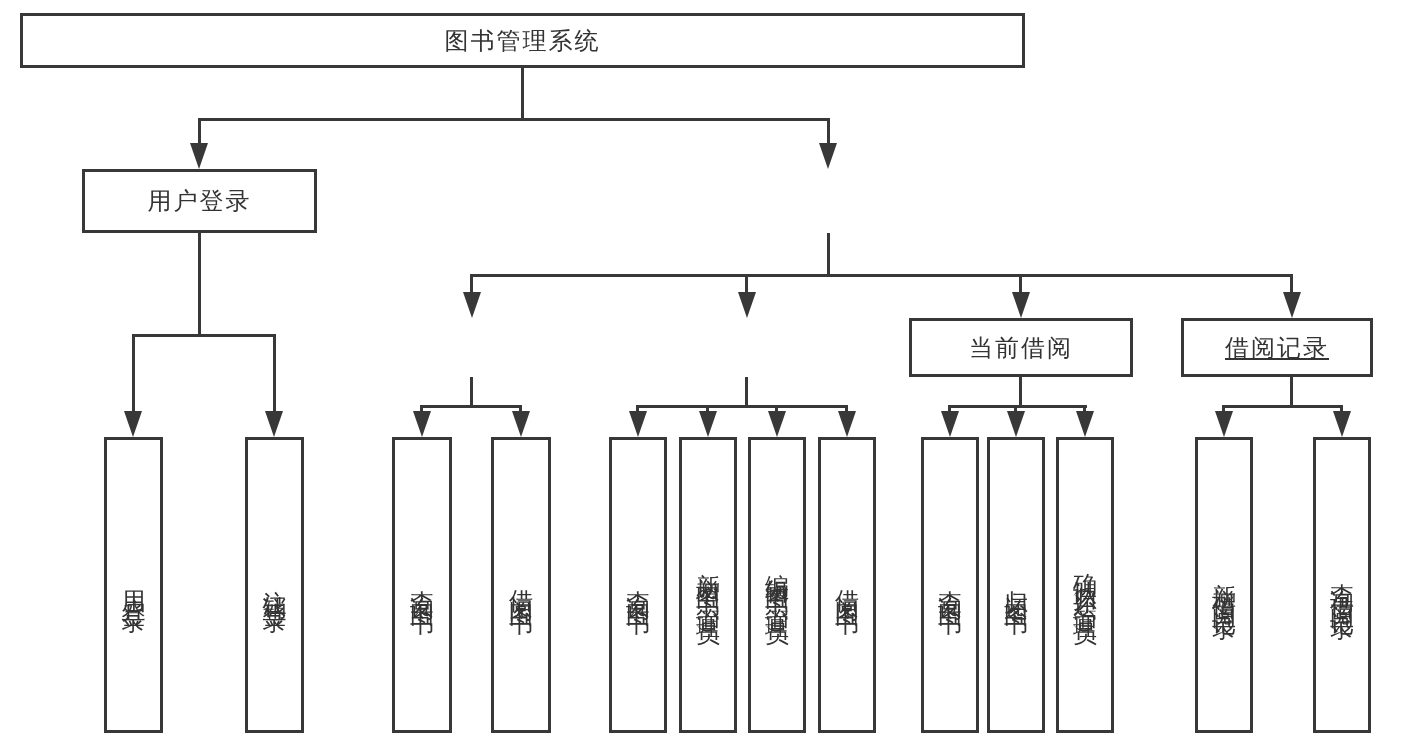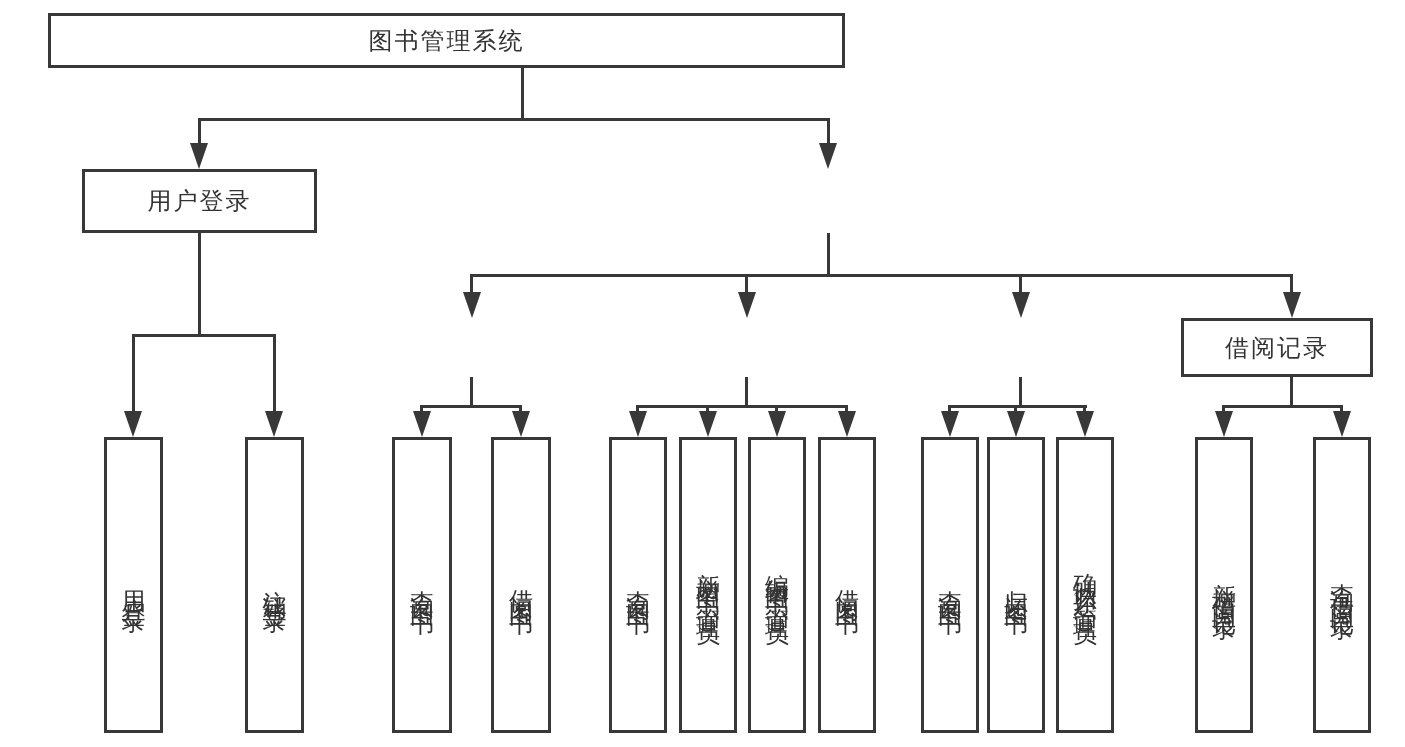--- a/index.html
+++ b/index.html
@@ -88,25 +88,26 @@
     <div class="arrow" style="left:1076px;top:411px;"></div>
 
     <div class="vline" style="left:1290px;top:377px;height:31px;"></div>
     <div class="hline" style="left:1222px;top:405px;width:121px;"></div>
     <div class="vline" style="left:1222px;top:405px;height:10px;"></div>
     <div class="vline" style="left:1340px;top:405px;height:10px;"></div>
     <div class="arrow" style="left:1215px;top:411px;"></div>
     <div class="arrow" style="left:1333px;top:411px;"></div>
   </div>
 
-  <div class="node" style="left:20px;top:13px;width:797px;height:55px;margin-left:28px;">图书管理系统</div>
+  <div class="node" style="left:20px;top:13px;width:1005px;height:55px;">图书管理系统</div>
 
   <div class="node" style="left:82px;top:169px;width:235px;height:64px;">用户登录</div>
 
-  <div class="node" style="left:1181px;top:318px;width:192px;height:59px;">借阅记录</div>
+  <div class="node" style="left:909px;top:318px;width:224px;height:59px;">当前借阅</div>
+  <div class="node" style="left:1181px;top:318px;width:192px;height:59px;text-decoration:underline;">借阅记录</div>
 
   <div class="node vnode" style="left:104px;top:437px;width:59px;height:296px;">用户登录</div>
   <div class="node vnode" style="left:245px;top:437px;width:59px;height:296px;">注销登录</div>
 
   <div class="node vnode" style="left:392px;top:437px;width:60px;height:296px;">查询图书</div>
   <div class="node vnode" style="left:491px;top:437px;width:60px;height:296px;">借阅图书</div>
 
   <div class="node vnode" style="left:609px;top:437px;width:58px;height:296px;">查询图书</div>
   <div class="node vnode" style="left:679px;top:437px;width:58px;height:296px;">新增图书（管理员）</div>
   <div class="node vnode" style="left:748px;top:437px;width:58px;height:296px;">编辑图书（管理员）</div>

